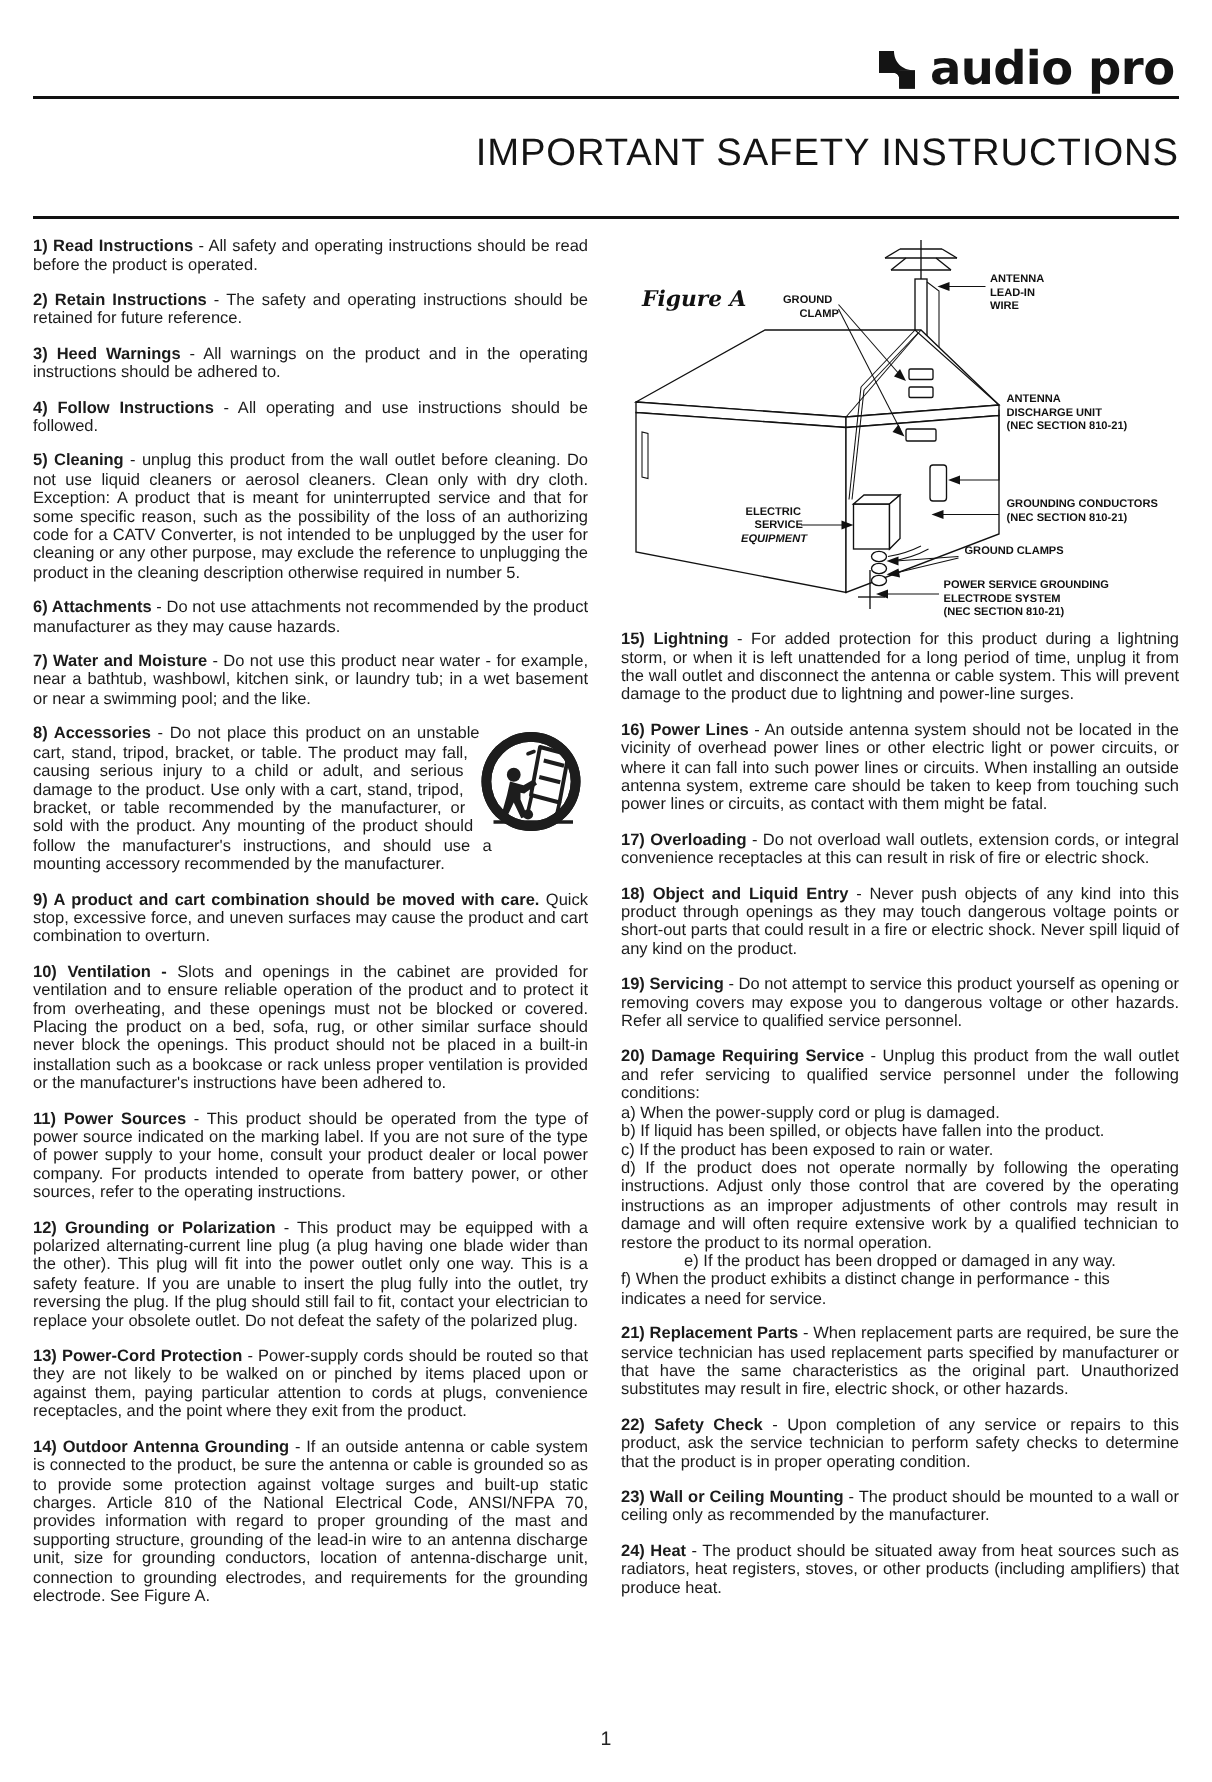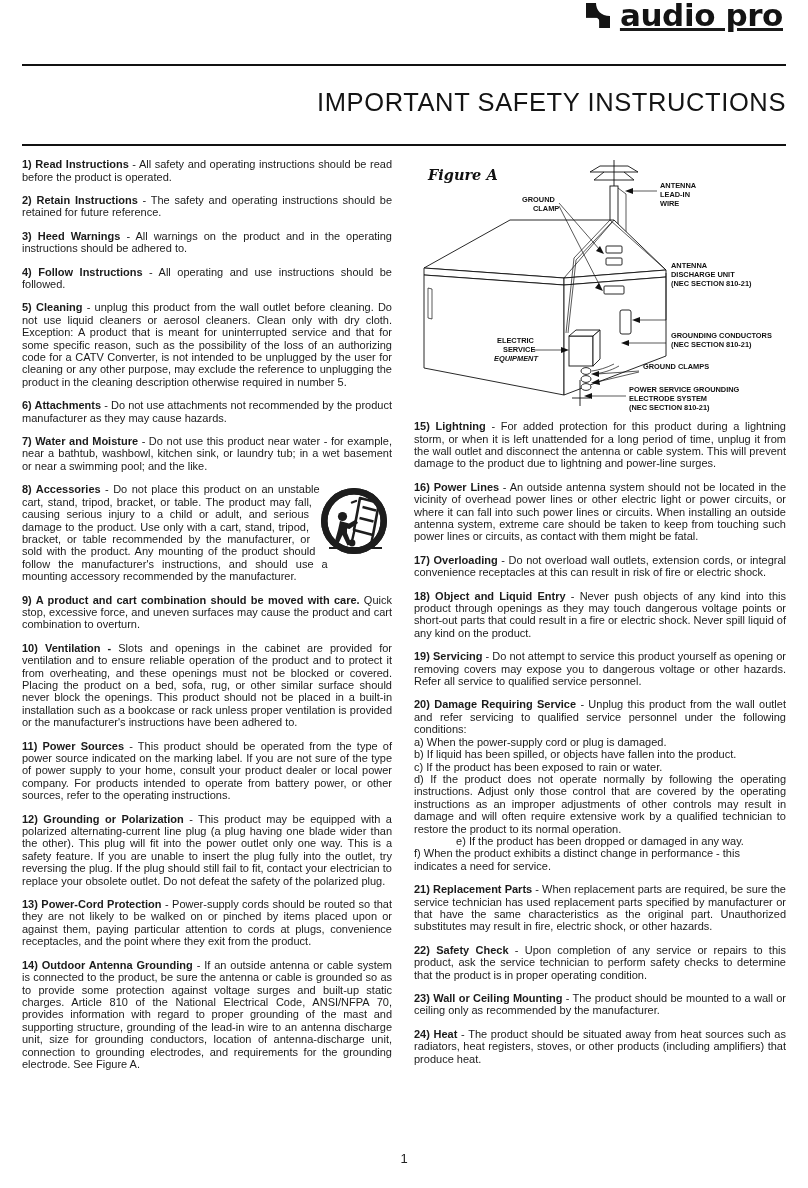--- a/index.html
+++ b/index.html
@@ -21,24 +21,23 @@
     height: 1188px;
     position: relative;
     box-sizing: border-box;
     padding: 0 22px;
   }
 
   
   .brand-row {
     height: 62px;
     display: flex;
-    align-items: flex-start;
+    align-items: flex-end;
     justify-content: flex-end;
     padding-right: 3px;
-    text-decoration: underline;
   }
   .brand {
     display: flex;
     align-items: center;
     gap: 9px;
   }
   .brand-mark {
     width: 26px;
     height: 27px;
     position: relative;
@@ -103,21 +102,21 @@
   
   .figure-wrap {
     position: relative;
     width: 372px;
     height: 258px;
     margin-bottom: 4px;
   }
   .figure-label {
     position: absolute;
     left: 14px;
-    top: 8px;
+    top: 33px;
     font-family: "DejaVu Serif", serif;
     font-style: italic;
     font-weight: bold;
     font-size: 14.5px;
     color: #111;
   }
   svg.figure { display: block; }
   svg.figure text {
     font-family: "Liberation Sans", sans-serif;
     font-size: 7.4px;

